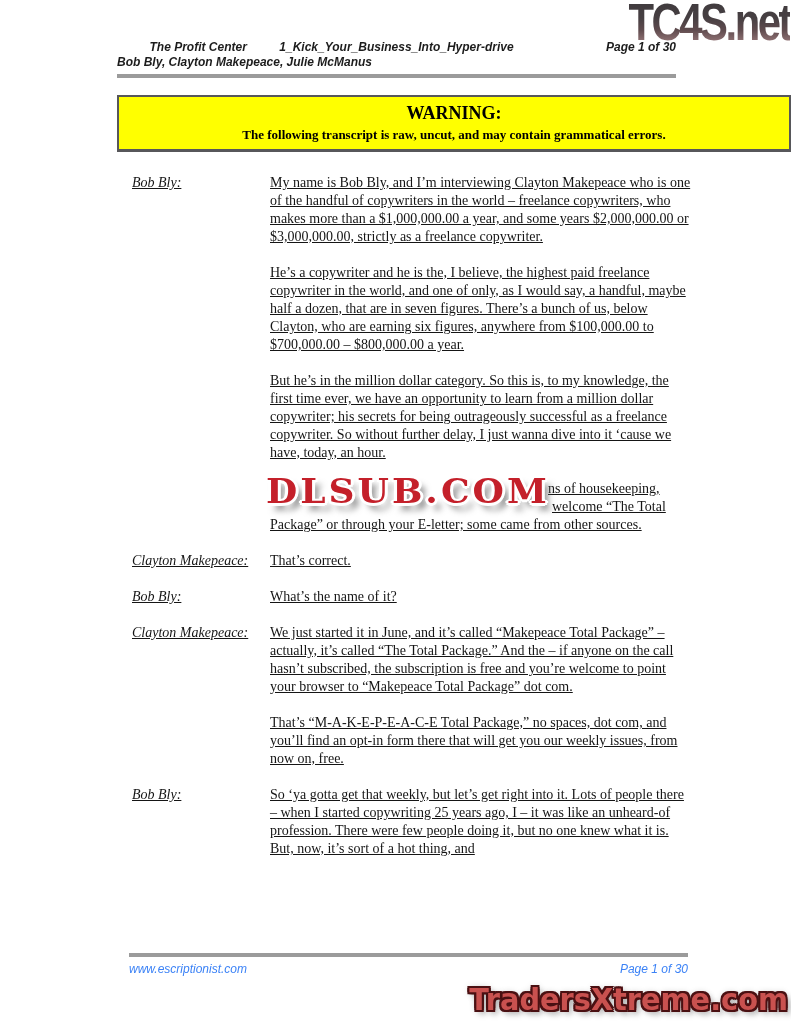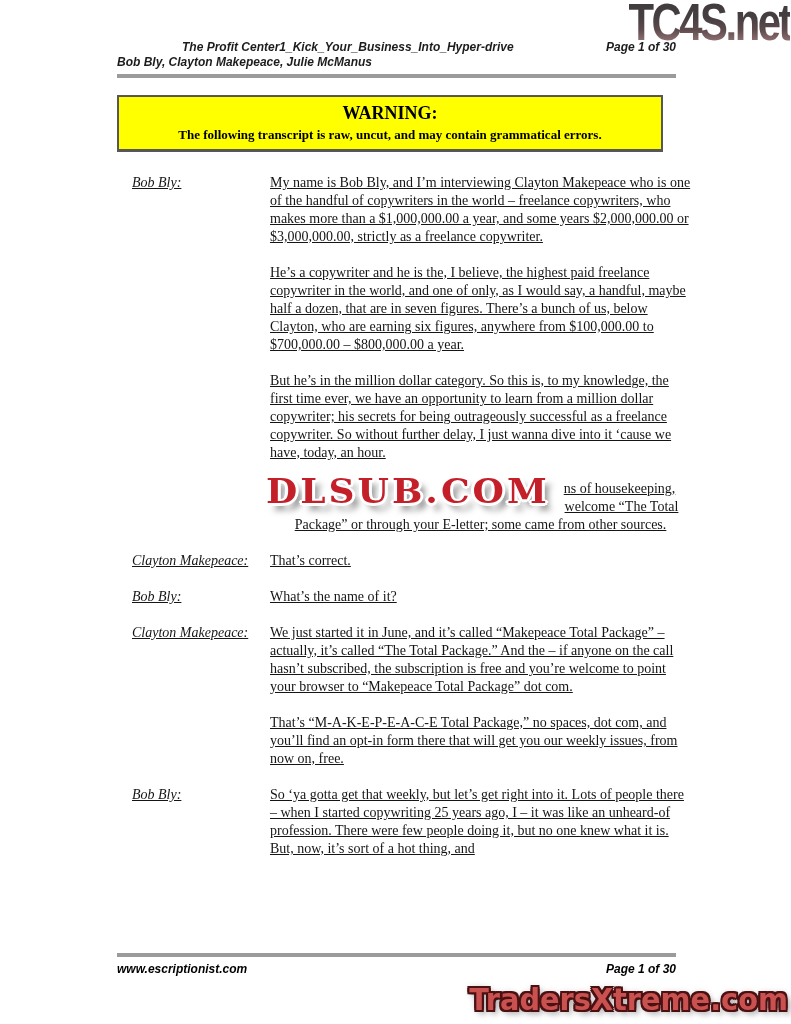--- a/index.html
+++ b/index.html
@@ -19,65 +19,65 @@
     color:transparent;-webkit-text-fill-color:transparent;
   }
 
   
   .header{
     position:absolute;left:117px;top:40px;width:559px;
     font-family:"Liberation Sans",sans-serif;font-weight:bold;font-style:italic;
     font-size:12px;color:#1c1c1c;
   }
   .header-row{display:grid;grid-template-columns:1fr auto 1fr;align-items:baseline;}
-  .h-left{text-align:right;}
+  .h-left{text-align:center;}
   .h-center{text-align:center;}
   .h-right{text-align:right;}
   .header-row2{text-align:left;margin-top:1px;}
   .rule{height:4px;background:#9b9b9b;margin-top:5px;}
 
   
   .warning-box{
-    position:absolute;left:117px;top:95px;width:546px;box-sizing:border-box;
+    position:absolute;left:117px;top:95px;width:674px;box-sizing:border-box;
     background:#ffff00;border:2px solid #57575a;border-bottom-width:3px;
     text-align:center;padding:6px 4px 6px;
   }
   .warning-title{font-size:18px;font-weight:bold;color:#000;}
   .warning-body{font-size:13px;font-weight:bold;color:#000;margin-top:3px;text-align:center;}
 
   
   .transcript{
     position:absolute;left:132px;top:174px;width:559px;
     font-size:14px;line-height:18px;color:#151515;text-decoration:underline;
   }
   .turn{display:flex;}
   .speaker{flex:0 0 138px;width:138px;font-style:italic;}
   .dialogue{flex:1;min-width:0;}
   .para{margin:0 0 18px 0;}
   .obscured{position:relative;}
-  .ob-line{white-space:nowrap;overflow:visible;text-align:center;}
+  .ob-line{white-space:nowrap;overflow:visible;}
 
   
   .watermark{
     position:absolute;left:-4px;top:-6px;z-index:5;
     font-family:"DejaVu Serif",serif;font-weight:bold;
     font-size:36px;line-height:1;letter-spacing:3px;white-space:nowrap;
     color:#c4202a;
     transform:scaleY(.95);transform-origin:0 0;
     text-shadow:
       -2px -2px 0 #fff, 2px -2px 0 #fff, -2px 2px 0 #fff, 2px 2px 0 #fff,
       0 -3px 0 #fff, 0 3px 0 #fff, -3px 0 0 #fff, 3px 0 0 #fff,
       6px 7px 7px rgba(110,110,110,.8);
   }
 
   
   .footer{
-    position:absolute;left:117px;top:953px;width:559px;
-    font-family:"Liberation Sans",sans-serif;font-weight:bold;font-style:italic;
-    font-size:12px;color:#000000;
+    position:absolute;left:129px;top:953px;width:559px;
+    font-family:"Liberation Sans",sans-serif;font-weight:normal;font-style:italic;
+    font-size:12px;color:#3b82f6;
   }
   .footer .rule{margin:0 0 5px 0;}
   .footer-row{display:flex;justify-content:space-between;}
 
   
   .tx-logo{
     position:absolute;right:3px;top:982px;
     font-family:"DejaVu Sans",sans-serif;font-weight:bold;
     font-size:30px;white-space:nowrap;
     transform:scaleX(.96);transform-origin:100% 0;

